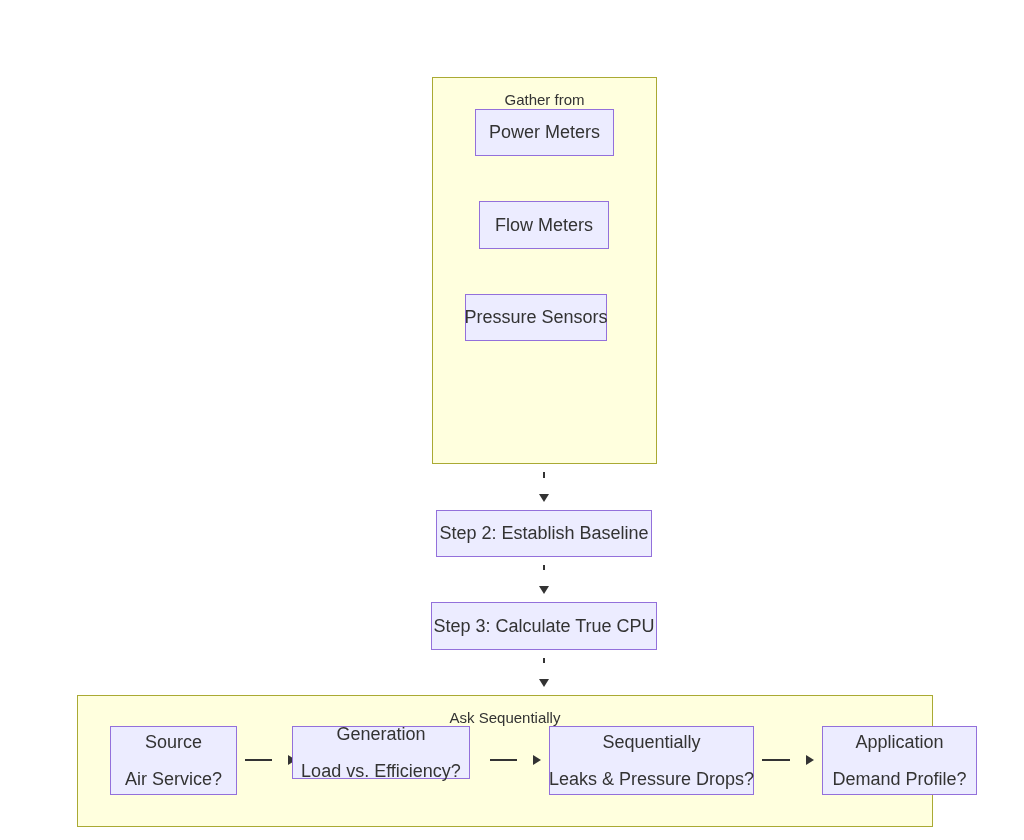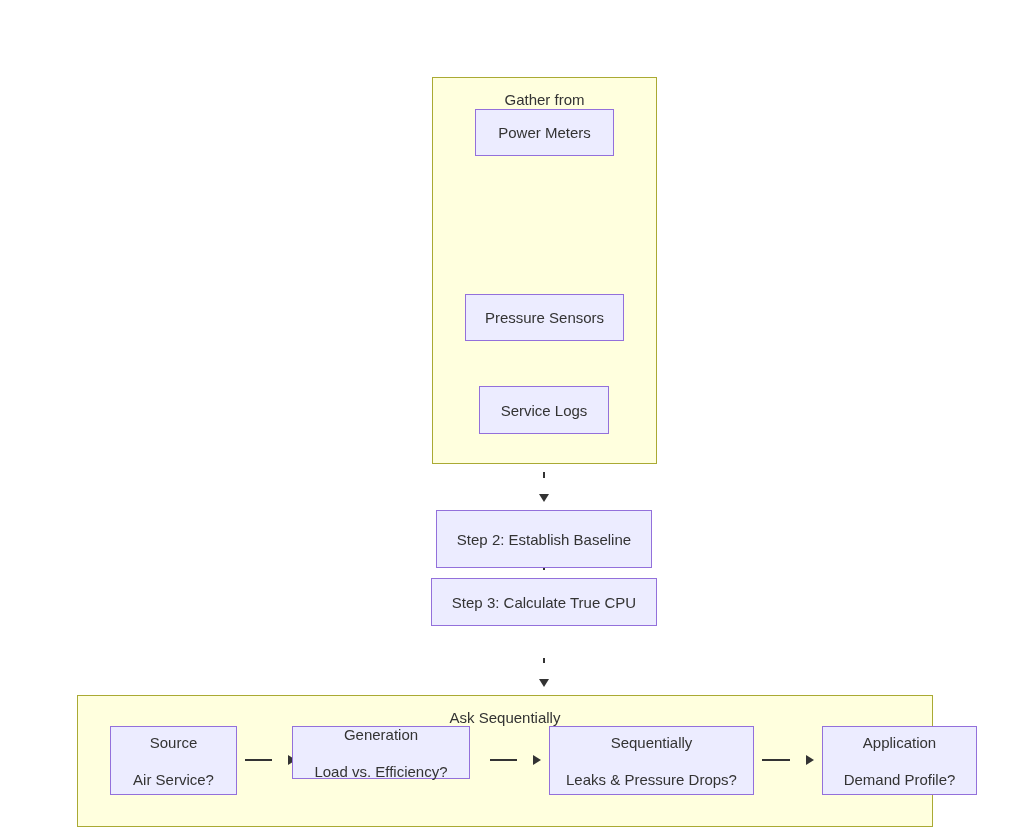--- a/index.html
+++ b/index.html
@@ -36,21 +36,21 @@
   }
   .node {
     position: absolute;
     background: var(--node-fill);
     border: 1px solid var(--node-border);
     display: flex;
     flex-direction: column;
     align-items: center;
     justify-content: center;
     text-align: center;
-    font-size: 15px;
+    font-size: 18px;
     line-height: 21px;
     color: var(--text);
     white-space: nowrap;
     z-index: 2;
   }
   .connector-v {
     position: absolute;
     width: 12px;
     display: flex;
     flex-direction: column;
@@ -77,27 +77,27 @@
     width: 0; height: 0;
     border-top: 5px solid transparent;
     border-bottom: 5px solid transparent;
     border-left: 8px solid var(--arrow);
   }
 
   
   #cluster-gather { left: 400px; top: 45px; width: 225px; height: 387px; }
   #node-power     { left: 443px; top: 77px;  width: 139px; height: 47px; }
   #node-flow      { left: 447px; top: 169px; width: 130px; height: 48px; }
-  #node-pressure  { left: 433px; top: 262px; width: 159px; height: 47px; }
+  #node-pressure  { left: 433px; top: 262px; width: 142px; height: 47px; }
   #node-service   { left: 447px; top: 354px; width: 130px; height: 48px; }
 
   #conn-v1 { left: 506px; top: 432px; height: 46px; }
-  #node-step2 { left: 404px; top: 478px; width: 216px; height: 58px; }
+  #node-step2 { left: 404px; top: 478px; width: 216px; height: 47px; }
   #conn-v2 { left: 506px; top: 525px; height: 45px; }
-  #node-step3 { left: 399px; top: 546px; width: 226px; height: 48px; }
+  #node-step3 { left: 399px; top: 570px; width: 226px; height: 48px; }
   #conn-v3 { left: 506px; top: 618px; height: 45px; }
 
   #cluster-ask { left: 45px; top: 663px; width: 856px; height: 132px; }
   #node-source       { left: 78px;  top: 694px; width: 127px; height: 69px; }
   #node-generation   { left: 260px; top: 694px; width: 178px; height: 53px; }
   #node-distribution { left: 517px; top: 694px; width: 205px; height: 69px; }
   #node-application  { left: 790px; top: 694px; width: 155px; height: 69px; }
 
   #conn-h1 { left: 205px; top: 722px; width: 67px; }
   #conn-h2 { left: 450px; top: 722px; width: 67px; }
@@ -107,25 +107,25 @@
 <body>
 
 <div class="canvas">
 
   <div class="cluster" id="cluster-gather">
     <div class="cluster-title">Gather from</div>
   </div>
   <div class="node" id="node-power">
     <span>Power Meters</span>
   </div>
+  <div class="node" id="node-flow">
+    <span>Flow Meters</span>
+  </div>
   <div class="node" id="node-pressure">
     <span>Pressure Sensors</span>
-  </div>
-  <div class="node" id="node-service">
-    <span>Service Logs</span>
   </div>
 
   <div class="connector-v" id="conn-v1">
     <span class="line-v"></span>
     <span class="head-down"></span>
   </div>
 
   <div class="node" id="node-step2">
     <span>Step 2: Establish Baseline</span>
   </div>

